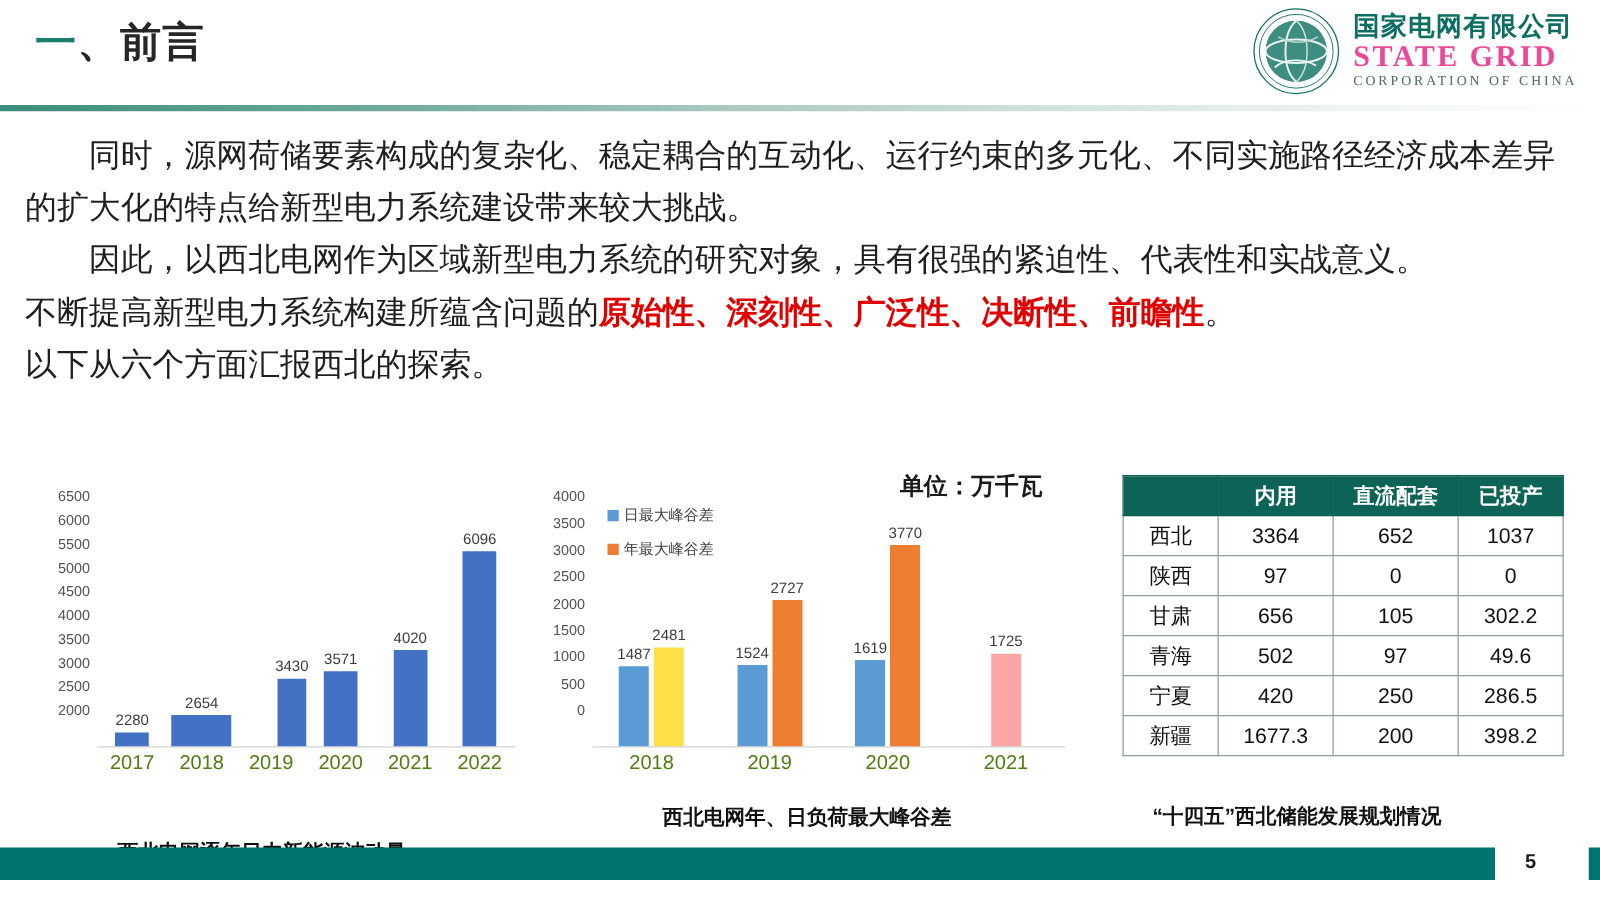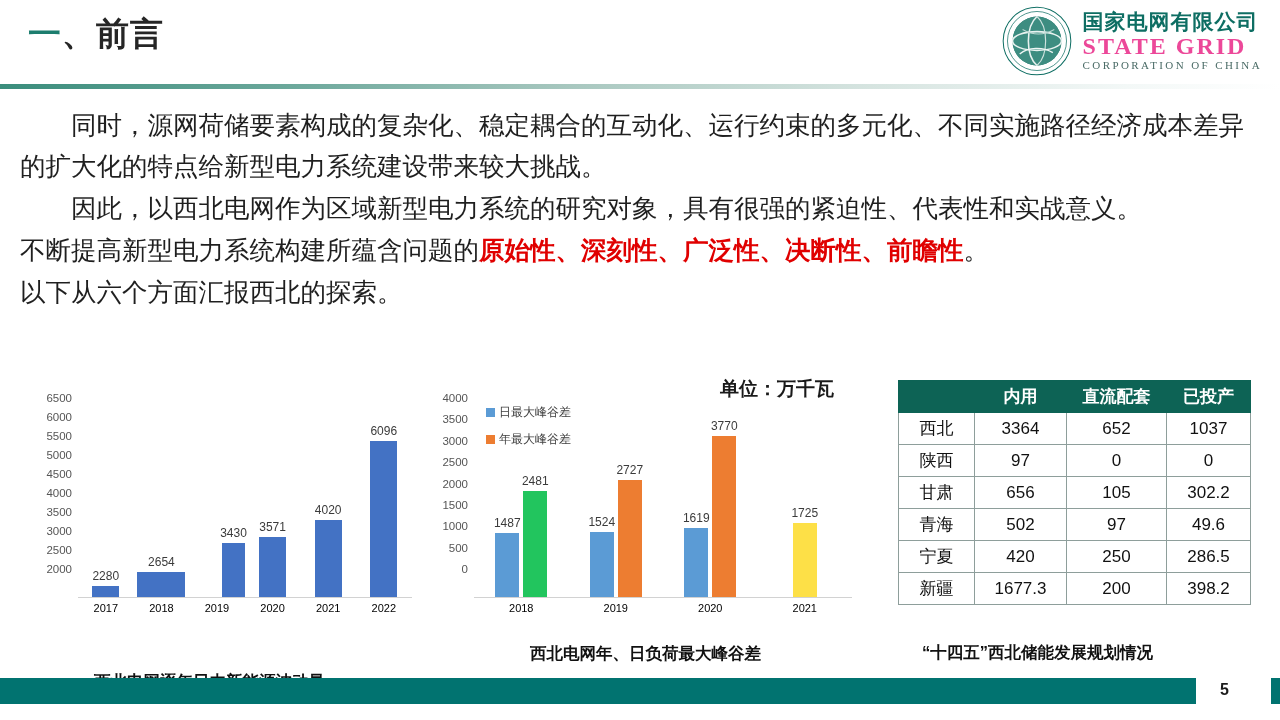--- a/index.html
+++ b/index.html
@@ -153,22 +153,22 @@
     font-size: 12px;
     color: #3b3b3b;
     white-space: nowrap;
   }
   .x-tick {
     position: absolute;
     top: 100%;
     margin-top: 5px;
     left: 50%;
     transform: translateX(-50%);
-    font-size: 11px;
-    color: #000000;
+    font-size: 16px;
+    color: #4d7c0f;
     white-space: nowrap;
   }
 
   
   .unit-label {
     position: absolute;
     font-size: 19px;
     font-weight: bold;
     color: #1a1a1a;
     white-space: nowrap;
@@ -366,21 +366,21 @@
           <i class="legend-swatch" style="background:#ed7d31;"></i>
           <span>年最大峰谷差</span>
         </span>
       </div>
 
       <div class="plot" style="left:40px; width:378px; height:171px;">
         <div class="bar-slot" style="left:0px; width:94.5px;">
           <div class="bar" style="width:24px; height:63.6px; background:#5b9bd5;">
             <span class="bar-label">1487</span>
           </div>
-          <div class="bar" style="width:24px; height:106px; background:#22c55e;">
+          <div class="bar" style="width:24px; height:79px; background:#fde047;">
             <span class="bar-label">2481</span>
           </div>
           <span class="x-tick">2018</span>
         </div>
         <div class="bar-slot" style="left:94.5px; width:94.5px;">
           <div class="bar" style="width:24px; height:65.2px; background:#5b9bd5;">
             <span class="bar-label">1524</span>
           </div>
           <div class="bar" style="width:24px; height:116.6px; background:#ed7d31;">
             <span class="bar-label">2727</span>
@@ -390,21 +390,21 @@
         <div class="bar-slot" style="left:189px; width:94.5px;">
           <div class="bar" style="width:24px; height:69.2px; background:#5b9bd5;">
             <span class="bar-label">1619</span>
           </div>
           <div class="bar" style="width:24px; height:161.2px; background:#ed7d31;">
             <span class="bar-label">3770</span>
           </div>
           <span class="x-tick">2020</span>
         </div>
         <div class="bar-slot" style="left:283.5px; width:94.5px;">
-          <div class="bar" style="width:24px; height:73.8px; background:#fde047;">
+          <div class="bar" style="width:24px; height:73.8px; background:#fca5a5;">
             <span class="bar-label">1725</span>
           </div>
           <span class="x-tick">2021</span>
         </div>
       </div>
     </div>
 
     <div class="fig-caption" style="left:96px; top:273px;">西北电网年、日负荷最大峰谷差</div>
   </div>
 

